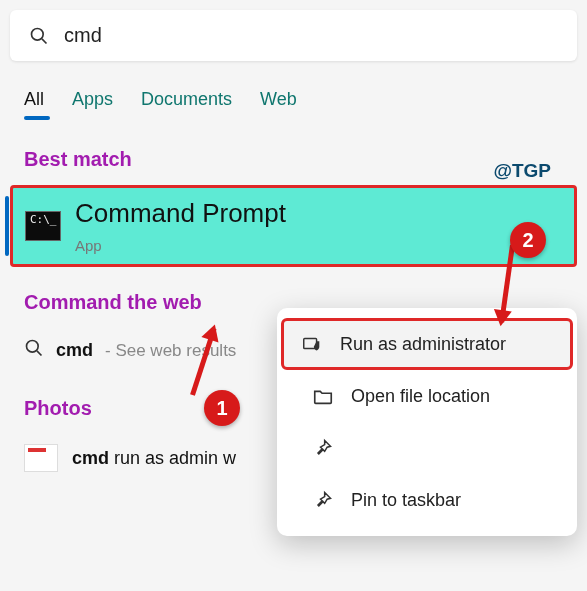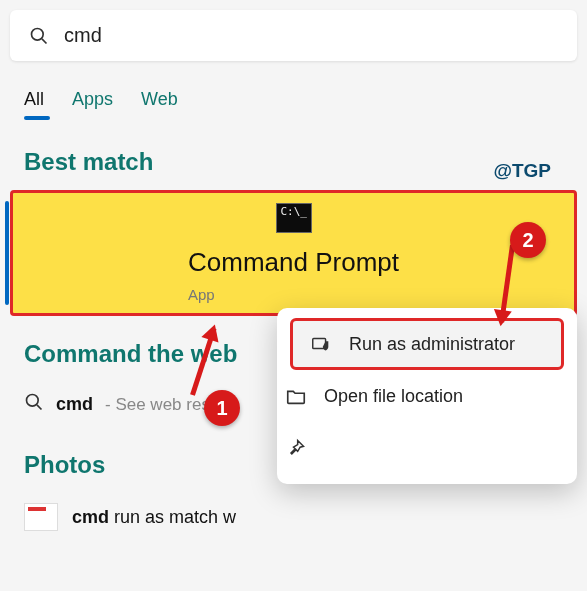--- a/index.html
+++ b/index.html
@@ -54,36 +54,35 @@
     .tab.more svg { vertical-align: middle; margin-left:4px; }
     .watermark {
       position: absolute;
       right: 36px;
       top: 160px;
       color: #0c4a6e;
       font-size: 19px;
       font-weight: 700;
     }
     .section-label {
-      font-size: 24px;
+      font-size: 20px;
       font-weight: 600;
-      color: #0f766e;
+      color: #a21caf;
       padding: 24px 24px 14px 24px;
     }
     .best-match-row {
       margin: 0 10px;
-      background: #fde047;
+      background: #5eead4;
       border-radius: 4px;
       padding: 10px 12px;
       display: flex;
       align-items: center;
       gap: 14px;
       position: relative;
       border: 3px solid #df2828;
-      flex-direction: column;
     }
     .best-match-row::before{
       content:"";
       position:absolute;
       left:-8px; top:8px; bottom:8px; width:4px;
       background:#0067c0; border-radius:2px;
     }
     .cmd-icon {
       width: 36px; height: 30px;
       background: #0c0c0c;
@@ -117,29 +116,29 @@
       right: 10px;
       top: 308px;
       width: 300px;
       background: #fff;
       border-radius: 10px;
       box-shadow: 0 8px 28px rgba(0,0,0,0.22);
       padding: 10px 0;
     }
     .menu-item {
       display:flex; align-items:center; gap:16px;
-      padding: 14px 7px;
+      padding: 14px 34px;
       font-size: 18px;
       color:#222;
       cursor:pointer;
     }
     .menu-item.highlight {
       border: 3px solid #df2828;
       border-radius: 6px;
-      margin: 0 13px;
+      margin: 0 4px;
       padding: 11px 16px;
       background:#f3f3f3;
     }
     .mi-icon { width:24px; height:24px; display:flex; align-items:center; justify-content:center; color:#333; flex-shrink:0;}
     
     .badge {
       position:absolute;
       width:36px;height:36px;border-radius:50%;
       background:#d71a1a;color:#fff;
       display:flex;align-items:center;justify-content:center;
@@ -166,20 +165,21 @@
         <circle cx="10" cy="10" r="7"></circle>
         <line x1="21" y1="21" x2="15.5" y2="15.5"></line>
       </svg>
   </span>
   <input class="search-input" value="cmd" style="">
 </div>
 
 <div class="tabs">
   <div class="tab active">All</div>
   <div class="tab">Apps</div>
+  <div class="tab">Documents</div>
   <div class="tab">Web</div>
 </div>
 
 <div class="watermark">@TGP</div>
 
 <div class="section-label">Best match</div>
 <div class="best-match-row">
   <div class="cmd-icon">C:\_</div>
   <div>
     <div class="bm-title">Command Prompt</div>
@@ -196,21 +196,21 @@
       </svg>
   </span>
   <span class="q">cmd</span>
   <span class="hint">- See web results</span>
 </div>
 
 <div class="section-label">Photos</div>
 <div class="photo-row">
   <div class="photo-thumb"></div>
   <span>
-    <b>cmd</b><span> run as match w</span>
+    <b>cmd</b><span> run as admin w</span>
   </span>
 </div>
 
 <div class="context-menu">
   <div class="menu-item highlight">
     <span class="mi-icon">
       <svg viewBox="0 0 24 24" width="22" height="22" fill="none" stroke="#333" stroke-width="1.6">
           <rect x="3" y="6" width="14" height="11" rx="1"></rect>
           <path d="M17 9 l3 0 l0 6 c0 2 -1.5 3.5 -3 4 c-1.5 -0.5 -3 -2 -3 -4" fill="#333" stroke="none"></path>
         </svg>
@@ -224,19 +224,27 @@
         </svg>
     </span>
     <span>Open file location</span>
   </div>
   <div class="menu-item">
     <span class="mi-icon">
       <svg viewBox="0 0 24 24" width="20" height="20" fill="none" stroke="#333" stroke-width="1.8">
           <path d="M14 3 l7 7 l-4 1 l-3 5 l-2 -2 l-5 5 l-1 -1 l5 -5 l-2 -2 l5 -3 Z"></path>
         </svg>
     </span>
+  </div>
+  <div class="menu-item">
+    <span class="mi-icon">
+      <svg viewBox="0 0 24 24" width="20" height="20" fill="none" stroke="#333" stroke-width="1.8">
+          <path d="M14 3 l7 7 l-4 1 l-3 5 l-2 -2 l-5 5 l-1 -1 l5 -5 l-2 -2 l5 -3 Z"></path>
+        </svg>
+    </span>
+    <span>Pin to taskbar</span>
   </div>
 </div>
 
 <div class="arrow arrow1"></div>
 <div class="badge" style="left:204px; top:390px;">1</div>
 <div class="arrow arrow2"></div>
 <div class="badge" style="left:510px; top:222px;">2</div>
 
 </body></html>

